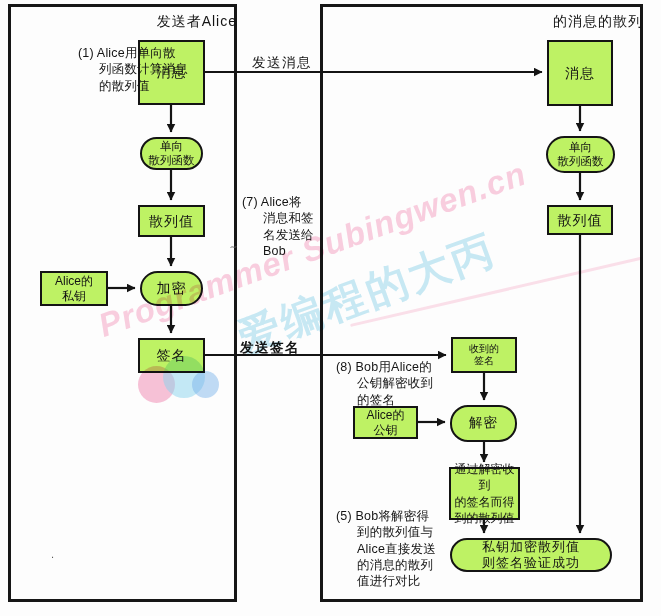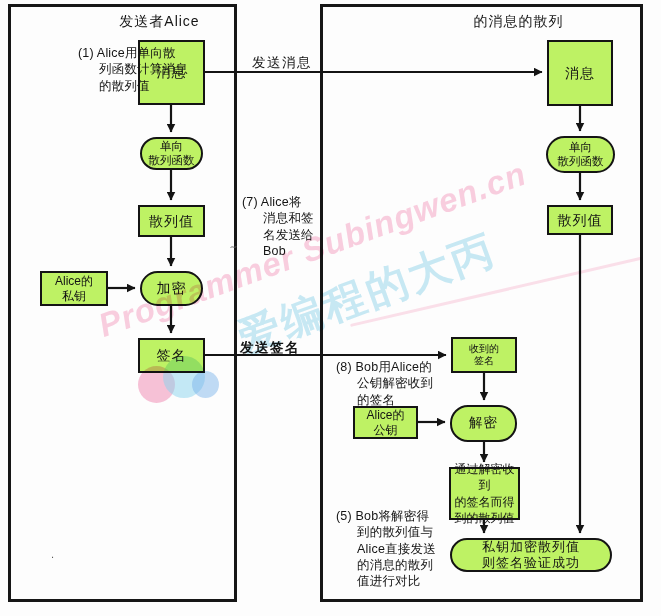--- a/index.html
+++ b/index.html
@@ -13,26 +13,25 @@
     color: #141414;
     overflow: hidden;
   }
   .panel {
     position: absolute;
     border: 3px solid #161616;
     background: transparent;
   }
   .panel-title {
     position: absolute;
-    text-align: center;
+    text-align: right;
     font-size: 14px;
     font-weight: 500;
     letter-spacing: 1px;
     white-space: pre-line;
-    margin-left: 37px;
   }
   .node {
     position: absolute;
     border: 2px solid #141414;
     background: #bef264;
     display: flex;
     align-items: center;
     justify-content: center;
     text-align: center;
     font-size: 14px;

